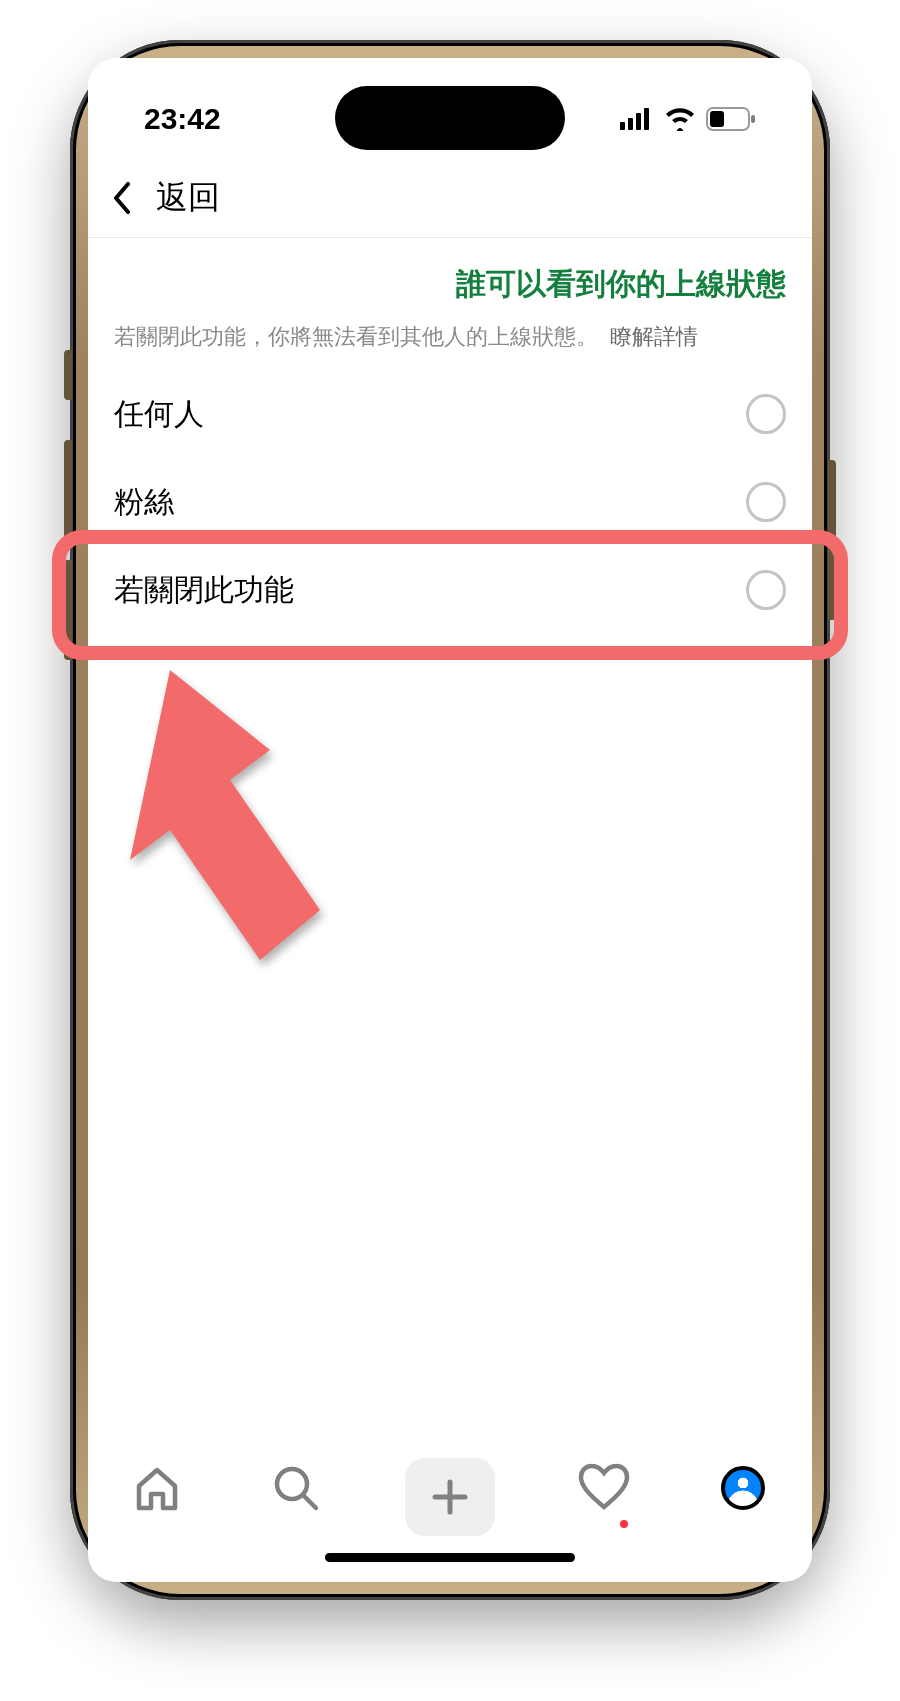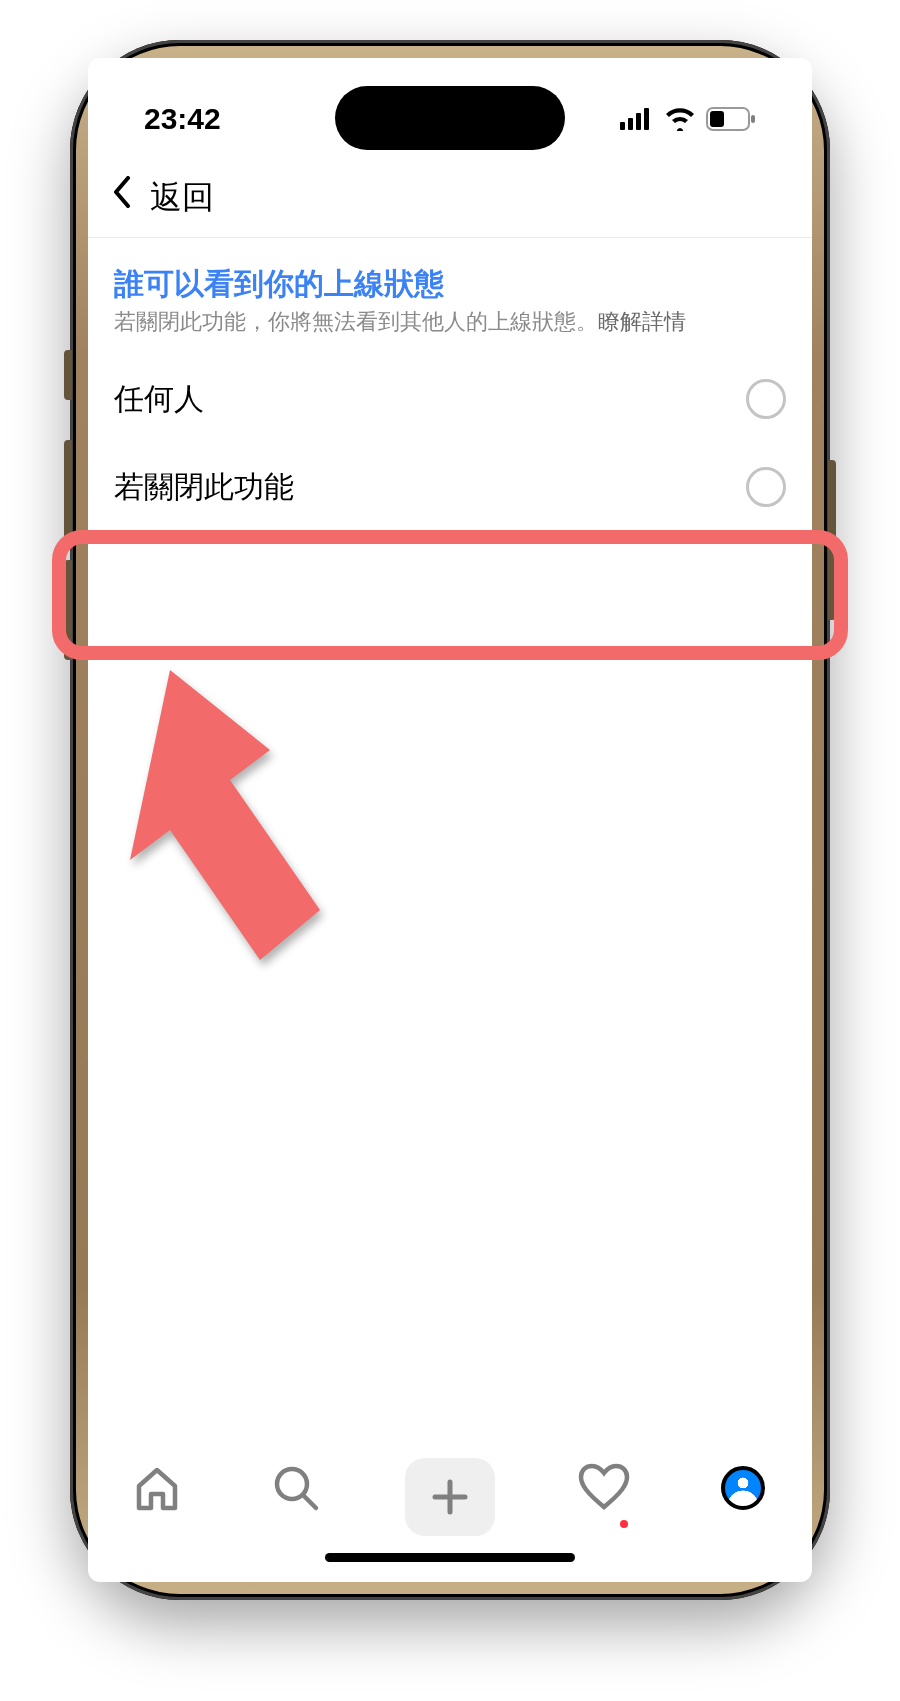--- a/index.html
+++ b/index.html
@@ -30,21 +30,21 @@
     border-radius: 4px 0 0 4px;
   }
   .sb1 { top: 310px; height: 50px; }
   .sb2 { top: 400px; height: 100px; }
   .sb3 { top: 520px; height: 100px; }
   .sb4 { right: -6px; left: auto; top: 420px; height: 160px; border-radius: 0 4px 4px 0; }
   .screen {
     width: 100%;
     height: 100%;
     background: #fff;
-    border-radius: 12px;
+    border-radius: 28px;
     position: relative;
     overflow: hidden;
     text-decoration: underline;
   }
   .notch {
     position: absolute;
     top: 28px;
     left: 50%;
     transform: translateX(-50%);
     width: 230px;
@@ -75,40 +75,41 @@
   .navbar {
     display: flex;
     align-items: center;
     height: 80px;
     border-bottom: 1px solid #eaeaea;
     position: relative;
     padding: 0 24px;
   }
   .back {
     display: flex;
+    align-items: center;
     font-size: 32px;
     color: #000;
-    gap: 18px;
+    gap: 24px;
   }
   .nav-title {
     position: absolute;
     left: 0; right: 0;
     text-align: center;
     font-size: 32px;
     font-weight: 700;
     z-index: -1;
   }
   .main { padding: 26px 26px 0; }
-  .section-title { font-size: 30px; font-weight: 700; color: #3b82f6; }
+  .section-title { font-size: 30px; font-weight: 700; color: #15803d; text-align: right; }
   .section-sub {
-    margin-top: 2px;
+    margin-top: 17px;
     font-size: 22px;
     color: #8a8a8a;
     display: flex;
-    gap: 0;
+    gap: 12px;
   }
   .link { color: #6a6a6a; text-align: right; }
   .option {
     display: flex;
     align-items: center;
     justify-content: space-between;
     height: 88px;
     font-size: 30px;
     color: #000;
     gap: 12px;
@@ -243,20 +244,24 @@
           <span class="link">瞭解詳情</span>
         </div>
 
         <div style="height:18px"></div>
 
         <div class="option">
           <span>任何人</span>
           <span class="radio"></span>
         </div>
         <div class="option">
+          <span>粉絲</span>
+          <span class="radio"></span>
+        </div>
+        <div class="option">
           <span>若關閉此功能</span>
           <span class="radio"></span>
         </div>
       </div>
 
       <div class="tabbar">
         <div class="tab">
           <svg width="52" height="52" viewBox="0 0 52 52">
               <path d="M8 24 L26 8 L44 24 V46 H32 V32 H20 V46 H8 Z" fill="none" stroke="#808080" stroke-width="4.5" stroke-linejoin="round"></path>
             </svg>

